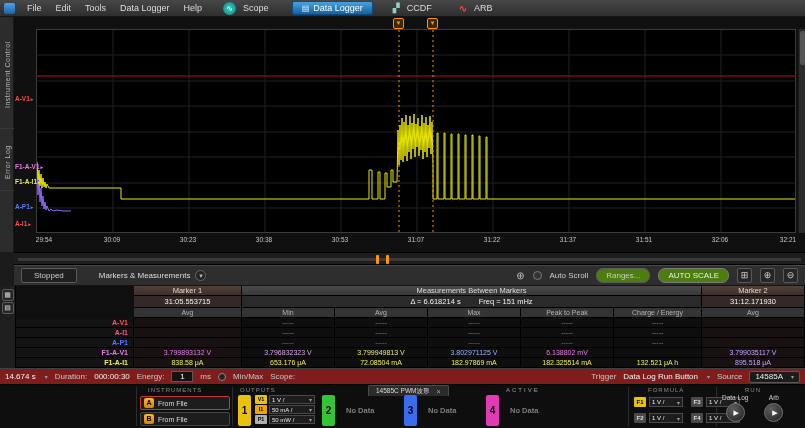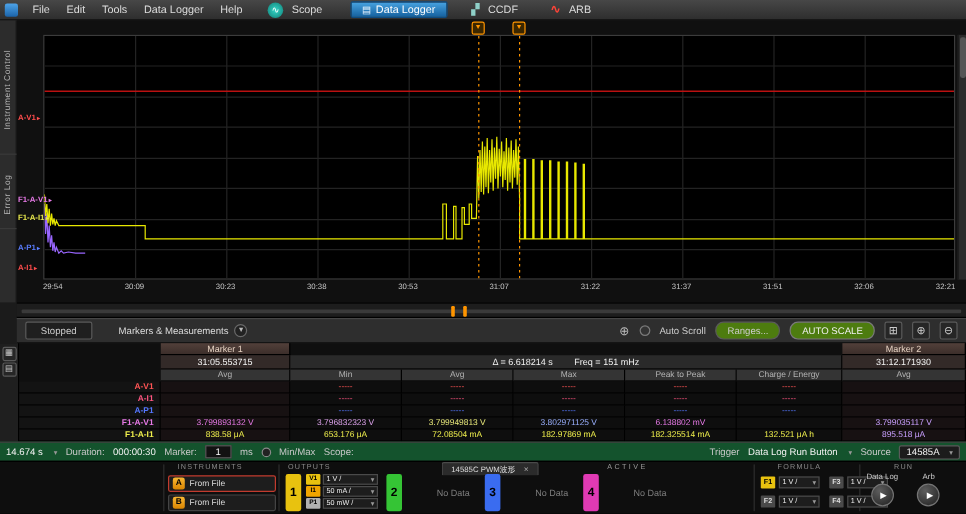--- a/index.html
+++ b/index.html
@@ -87,21 +87,21 @@
   .tc   { background:#2a2a2a; color:#f2f2f2; font-size:7.5px; }
   .tc.mkc { background:#332a28; }
   .delta span { margin:0 9px; }
   .shc  { background:#343434; color:#b4b4b4; font-size:7px; }
   .timeh{ background:linear-gradient(#424242,#323232); color:#eee; font-size:8px; }
   .rl   { background:#131313; font-size:7px; font-weight:bold; justify-content:flex-end !important; padding-right:5px; }
   .dc   { background:#0e0e0e; font-size:7px; }
   .dc.mkc { background:#171112; }
 
   
-  .brow { position:absolute; left:0; top:368px; width:805px; height:16px; background:#14532d;
+  .brow { position:absolute; left:0; top:368px; width:805px; height:16px; background:#7f1d1d;
           border-top:1px solid #404040; display:flex; align-items:center; padding:0 5px; gap:7px;
           font-size:8px; color:#c8c8c8; }
   .brow .white { color:#f2f2f2; }
   .carat { font-size:6px; color:#999; margin-left:2px; }
   .pinput { width:22px; height:11px; background:#121212; border:1px solid #5a5a5a; color:#fff;
             font-size:8px; text-align:center; font-family:"Liberation Sans", sans-serif; }
   .radio { width:8px; height:8px; border-radius:50%; border:1px solid #8a8a8a; background:#222; }
   .selbox { display:flex; align-items:center; gap:6px; background:#1c1c1c; border:1px solid #5a5a5a;
             border-radius:2px; padding:0 5px; height:12px; color:#eee; }
 
@@ -127,21 +127,21 @@
   .chan { position:absolute; top:10px; display:flex; gap:4px; }
   .numblk { width:13px; height:31px; border-radius:2px; color:#000; font-weight:bold; font-size:10px;
             display:flex; align-items:center; justify-content:center; }
   .chrows { display:flex; flex-direction:column; gap:1px; }
   .chrow { display:flex; align-items:center; gap:2px; height:9px; }
   .chip { width:12px; height:9px; border-radius:1px; font-size:5.5px; font-weight:bold; color:#000;
           text-align:center; line-height:9px; }
   .vbox { width:46px; height:9px; background:#1d1d1d; border:1px solid #4a4a4a; color:#eee;
           font-size:6px; display:flex; align-items:center; justify-content:space-between; padding:0 2px; }
   .vbox .carat { margin:0; }
-  .nodata { font-size:7.5px; color:#7e7e7e; line-height:31px; margin-left:25px; }
+  .nodata { font-size:7.5px; color:#7e7e7e; line-height:31px; margin-left:7px;font-weight:bold; }
 
   .formula { position:absolute; left:634px; top:11px; display:grid;
              grid-template-rows:12px 12px; grid-auto-flow:column; gap:4px 8px; }
   .fcell { display:flex; align-items:center; gap:3px; }
   .fchip { width:12px; height:10px; border-radius:1px; background:#4a4a4a; color:#ddd; font-size:6px;
            font-weight:bold; text-align:center; line-height:10px; }
   .fchip.on { background:#e8c20f; color:#000; }
   .fvbox { width:34px; height:10px; background:#1d1d1d; border:1px solid #4a4a4a; color:#eee;
            font-size:6px; display:flex; align-items:center; justify-content:space-between; padding:0 2px; }
 
@@ -281,20 +281,21 @@
   </div>
 
   <div class="meas">
     <div class="iconcol">
       <div class="icbtn sm">▦</div>
       <div class="icbtn sm">▤</div>
     </div>
     <div class="tgrid">
 
       <div class="hc mk" style="grid-column:2;grid-row:1;">Marker 1</div>
+      <div class="hc" style="grid-column:3/8;grid-row:1;">Measurements Between Markers</div>
       <div class="hc mk" style="grid-column:8;grid-row:1;">Marker 2</div>
 
       <div class="tc mkc" style="grid-column:2;grid-row:2;text-align:right;">31:05.553715</div>
       <div class="tc delta" style="grid-column:3/8;grid-row:2;">
         <span>Δ = 6.618214 s</span>
         <span>Freq = 151 mHz</span>
       </div>
       <div class="tc mkc" style="grid-column:8;grid-row:2;">31:12.171930</div>
 
       <div class="shc" style="grid-column:2;grid-row:3;">Avg</div>
@@ -350,21 +351,21 @@
       <div class="dc" style="grid-column:7;grid-row:8;color:#f0f04d;">132.521 μA h</div>
       <div class="dc mkc" style="grid-column:8;grid-row:8;color:#c9a0ff;">895.518 μA</div>
     </div>
   </div>
 
   <div class="brow">
     <span class="white">14.674 s</span>
     <span class="carat">▾</span>
     <span>Duration:</span>
     <span class="white">000:00:30</span>
-    <span>Marker:</span>
+    <span>Energy:</span>
     <input class="pinput" value="1" style="">
     <span>ms</span>
     <span class="radio"></span>
     <span>Min/Max</span>
     <span>Scope:</span>
     <div class="spacer"></div>
     <span>Trigger</span>
     <span class="white">Data Log Run Button</span>
     <span class="carat">▾</span>
     <span>Source</span>

